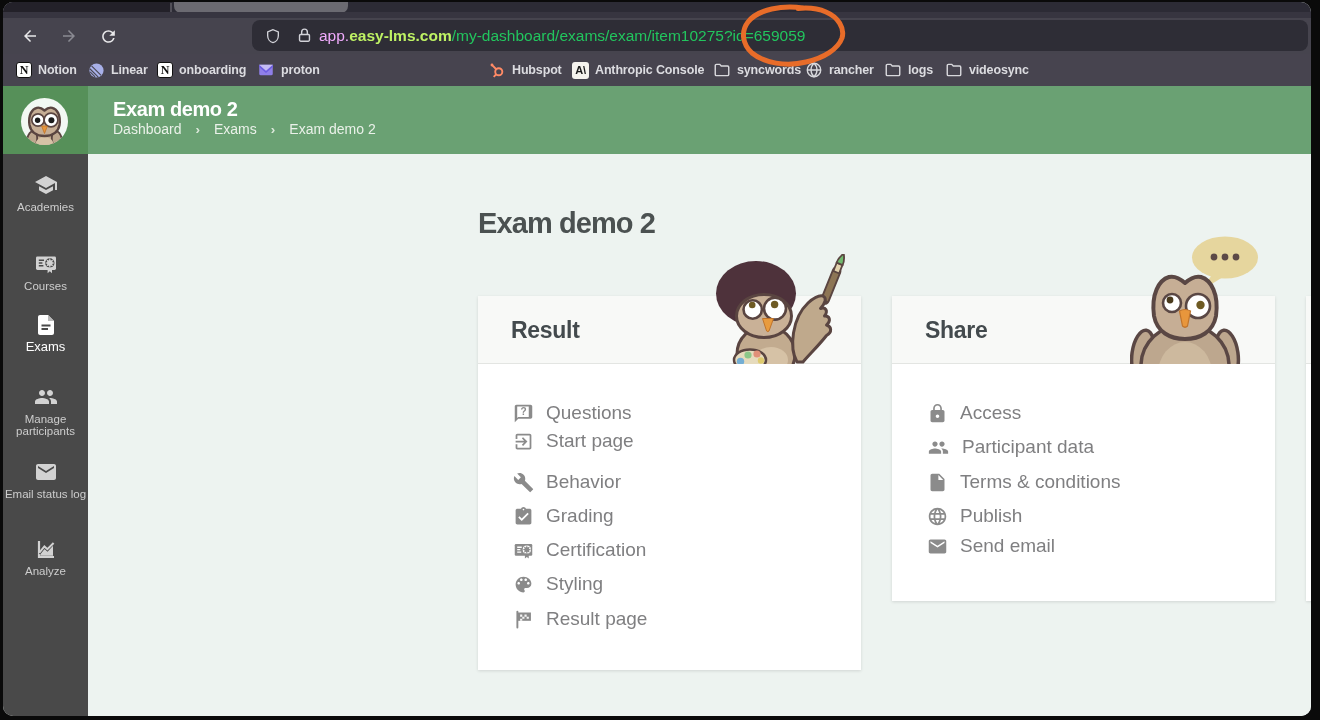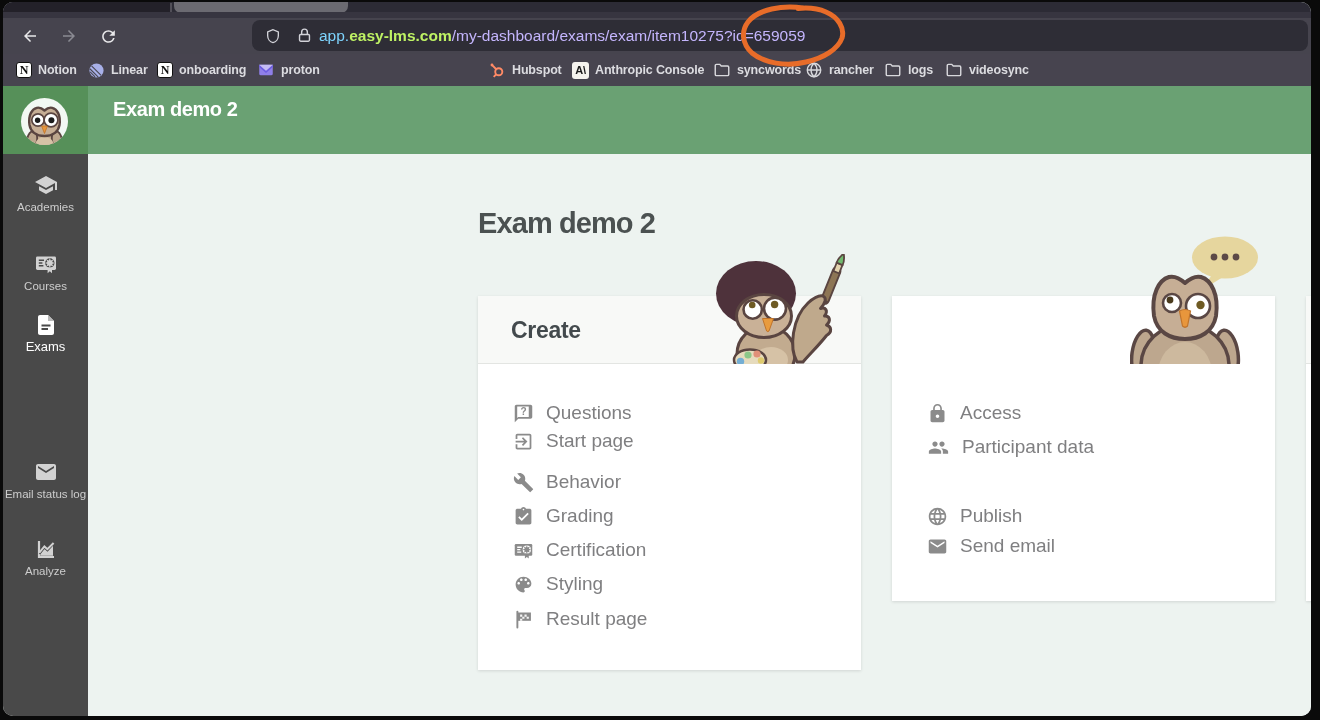--- a/index.html
+++ b/index.html
@@ -70,21 +70,21 @@
       </svg>
   </div>
   <div class="abs" id="urlbar">
     <svg class="abs" style="left:13px;top:8px" width="16" height="16" viewBox="0 0 24 24" fill="none" stroke="#d2d2d8" stroke-width="2">
         <path d="M12 2.5L4 6v5.5c0 4.8 3.4 9.3 8 10.5 4.6-1.2 8-5.7 8-10.5V6l-8-3.5z"></path>
       </svg>
     <svg class="abs" style="left:44px;top:7px" width="17" height="17" viewBox="0 0 24 24" fill="none" stroke="#d2d2d8" stroke-width="2">
         <rect x="5" y="10.5" width="14" height="9.5" rx="1.5"></rect>
         <path d="M8 10.5V7a4 4 0 0 1 8 0v3.5"></path>
       </svg>
-    <div class="abs" id="urltext"><span style="color:#7dd3fc">app.</span><b>easy-lms.com</b><span style="color:#c4b5fd">/my-dashboard/exams/exam/item10275?id=659059</span></div>
+    <div class="abs" id="urltext"><span style="color:#f0abfc">app.</span><b>easy-lms.com</b><span style="color:#22c55e">/my-dashboard/exams/exam/item10275?id=659059</span></div>
   </div>
 
   <div class="abs" id="bookmarks">
     <div class="bm" style="left:13px"><span class="ic-notion">N</span>Notion</div>
     <div class="bm" style="left:85px"><svg width="17" height="17" viewBox="0 0 24 24">
           <circle cx="12" cy="12" r="10" fill="#a8b0e8"></circle>
           <path d="M3 14l7 7M2.6 9.5L14.5 21.4M5 5.5L18.5 19" stroke="#4a4853" stroke-width="1.6"></path>
         </svg>Linear</div>
     <div class="bm" style="left:154px"><span class="ic-notion">N</span>onboarding</div>
     <div class="bm" style="left:254px"><svg width="18" height="18" viewBox="0 0 24 24">
@@ -123,20 +123,21 @@
         <ellipse cx="23.5" cy="46" rx="9" ry="7" fill="#d6c2a6"></ellipse>
         <path d="M8.5 27 C7 17 11 11 15.8 9.8 C18.6 9.1 21.3 10.5 23.5 12.5 C25.7 10.5 28.4 9.1 31.2 9.8 C36 11 40 17 38.5 27 C37.2 34.5 30.8 38 23.5 38 C16.2 38 9.8 34.5 8.5 27 z" fill="#c6ae95" stroke="#5a4541" stroke-width="2.4" stroke-linejoin="round"></path>
         <circle cx="17" cy="22" r="6.2" fill="#fff" stroke="#5a4541" stroke-width="1.7"></circle>
         <circle cx="30" cy="22" r="6.9" fill="#fff" stroke="#5a4541" stroke-width="1.7"></circle>
         <circle cx="16.6" cy="22.3" r="2.7" fill="#1c1c1c"></circle>
         <circle cx="30.4" cy="22.3" r="3" fill="#1c1c1c"></circle>
         <path d="M20.6 28 L26.4 28 L23.5 35.5 z" fill="#e8963c" stroke="#c0742b" stroke-width="0.8"></path>
       </svg>
     </div>
     <div class="abs" id="ptitle">Exam demo 2</div>
+    <div class="abs" id="crumbs">Dashboard<span class="sep">›</span>Exams<span class="sep">›</span>Exam demo 2</div>
   </div>
 
   <div class="abs" id="sidebar">
     <div class="sbitem" style="top:19px">
       <svg width="24" height="24" viewBox="0 0 24 24" fill="#d2d2d2">
           <path d="M5 13.18v4L12 21l7-3.82v-4L12 17l-7-3.82zM12 3L1 9l11 6 9-4.91V17h2V9L12 3z"></path>
         </svg>
       Academies
     </div>
     <div class="sbitem" style="top:98px">
@@ -150,20 +151,26 @@
       Courses
     </div>
     <div class="sbitem active" style="top:159px">
       <svg width="24" height="24" viewBox="0 0 24 24">
           <path d="M14 2H6c-1.1 0-2 .9-2 2v16c0 1.1.9 2 2 2h12c1.1 0 2-.9 2-2V8l-6-6z" fill="#ffffff"></path>
           <path d="M14 2v6h6z" fill="#b9b9b9"></path>
           <path d="M7.5 12.5h9M7.5 16h6.5" stroke="#494949" stroke-width="1.8"></path>
         </svg>
       Exams
     </div>
+    <div class="sbitem" style="top:231px">
+      <svg width="26" height="24" viewBox="0 0 24 24" fill="#d2d2d2">
+          <path d="M16 11c1.66 0 2.99-1.34 2.99-3S17.66 5 16 5c-1.66 0-3 1.34-3 3s1.34 3 3 3zm-8 0c1.66 0 2.99-1.34 2.99-3S9.66 5 8 5C6.34 5 5 6.34 5 8s1.34 3 3 3zm0 2c-2.33 0-7 1.17-7 3.5V19h14v-2.5c0-2.33-4.67-3.5-7-3.5zm8 0c-.29 0-.62.02-.97.05 1.16.84 1.97 1.97 1.97 3.45V19h6v-2.5c0-2.33-4.67-3.5-7-3.5z"></path>
+        </svg>
+      Manage<br>participants
+    </div>
     <div class="sbitem" style="top:306px">
       <svg width="24" height="24" viewBox="0 0 24 24" fill="#d2d2d2">
           <path d="M20 4H4c-1.1 0-1.99.9-1.99 2L2 18c0 1.1.9 2 2 2h16c1.1 0 2-.9 2-2V6c0-1.1-.9-2-2-2zm0 4l-8 5-8-5V6l8 5 8-5v2z"></path>
         </svg>
       Email status log
     </div>
     <div class="sbitem" style="top:383px">
       <svg width="24" height="24" viewBox="0 0 24 24">
           <path d="M5 4 V20 H20" stroke="#d2d2d2" stroke-width="2.2" fill="none"></path>
           <path d="M6.2 18.8 L6.2 15.5 L10.5 10.5 L13.2 13.2 L19 7.5 L19 18.8 z" fill="#d2d2d2"></path>
@@ -171,21 +178,21 @@
           <path d="M5.2 15.8 L10.4 9.4 L13.4 12.2 L19.6 6" stroke="#d2d2d2" stroke-width="2" fill="none"></path>
         </svg>
       Analyze
     </div>
   </div>
 
   <div class="abs" id="content">
     <div class="abs" id="h1">Exam demo 2</div>
     <div class="card" id="card-create">
       <div class="cardhead">
-          <span>Create</span>
+          <span>Result</span>
         </div>
       <div class="item" style="top:106px"><svg width="21" height="21" viewBox="0 0 24 24" fill="#8b8b8b">
             <path d="M20 2H4c-1.1 0-1.99.9-1.99 2L2 22l4-4h14c1.1 0 2-.9 2-2V4c0-1.1-.9-2-2-2zm-2 14H6l-1.2 1.2L4.8 4H18v12z"></path>
             <text x="12" y="13.5" font-size="11.5" font-weight="bold" text-anchor="middle" font-family="Liberation Sans">?</text>
           </svg>Questions</div>
       <div class="item" style="top:134px"><svg width="21" height="21" viewBox="0 0 24 24" fill="#8b8b8b">
             <path d="M10.09 15.59L11.5 17l5-5-5-5-1.41 1.41L12.67 11H3v2h9.67l-2.58 2.59zM19 3H5c-1.11 0-2 .9-2 2v4h2V5h14v14H5v-4H3v4c0 1.1.89 2 2 2h14c1.1 0 2-.9 2-2V5c0-1.1-.9-2-2-2z"></path>
           </svg>Start page</div>
       <div class="item" style="top:175px"><svg width="21" height="21" viewBox="0 0 24 24" fill="#8b8b8b">
             <path d="M22.7 19l-9.1-9.1c.9-2.3.4-5-1.5-6.9-2-2-5-2.4-7.4-1.3L9 6 6 9 1.6 4.7C.4 7.1.9 10.1 2.9 12.1c1.9 1.9 4.6 2.4 6.9 1.5l9.1 9.1c.4.4 1 .4 1.4 0l2.3-2.3c.5-.4.5-1.1.1-1.4z"></path>
@@ -203,26 +210,32 @@
       <div class="item" style="top:277px"><svg width="21" height="21" viewBox="0 0 24 24" fill="#8b8b8b">
             <path d="M12 3c-4.97 0-9 4.03-9 9s4.03 9 9 9c.83 0 1.5-.67 1.5-1.5 0-.39-.15-.74-.39-1.01-.23-.26-.38-.61-.38-.99 0-.83.67-1.5 1.5-1.5H16c2.76 0 5-2.24 5-5 0-4.42-4.03-8-9-8zm-5.5 9c-.83 0-1.5-.67-1.5-1.5S5.67 9 6.5 9 8 9.67 8 10.5 7.33 12 6.5 12zm3-4C8.67 8 8 7.33 8 6.5S8.67 5 9.5 5s1.5.67 1.5 1.5S10.33 8 9.5 8zm5 0c-.83 0-1.5-.67-1.5-1.5S13.67 5 14.5 5s1.5.67 1.5 1.5S15.33 8 14.5 8zm3 4c-.83 0-1.5-.67-1.5-1.5S16.67 9 17.5 9s1.5.67 1.5 1.5-.67 1.5-1.5 1.5z"></path>
           </svg>Styling</div>
       <div class="item" style="top:312px"><svg width="21" height="21" viewBox="0 0 24 24">
             <path d="M5 3.2v18" stroke="#8b8b8b" stroke-width="2.2" stroke-linecap="round"></path>
             <path d="M5 4h15.5v9.5H5z" fill="#8b8b8b"></path>
             <path d="M8.1 6.4h2.5v2.4H8.1zM13.1 6.4h2.5v2.4h-2.5zM10.6 8.8h2.5v2.4h-2.5zM15.6 8.8h2.5v2.4h-2.5zM8.1 11.2h2.5v2.3H8.1z" fill="#ffffff" opacity="0.9"></path>
           </svg>Result page</div>
     </div>
     <div class="card" id="card-share">
+      <div class="cardhead">
+          <span>Share</span>
+        </div>
       <div class="item" style="top:106px"><svg width="21" height="21" viewBox="0 0 24 24" fill="#8b8b8b">
             <path d="M18 8h-1V6c0-2.76-2.24-5-5-5S7 3.24 7 6v2H6c-1.1 0-2 .9-2 2v10c0 1.1.9 2 2 2h12c1.1 0 2-.9 2-2V10c0-1.1-.9-2-2-2zm-6 9c-1.1 0-2-.9-2-2s.9-2 2-2 2 .9 2 2-.9 2-2 2zm3.1-9H8.9V6c0-1.71 1.39-3.1 3.1-3.1 1.71 0 3.1 1.39 3.1 3.1v2z"></path>
           </svg>Access</div>
       <div class="item" style="top:140px"><svg width="23" height="21" viewBox="0 0 24 24" fill="#8b8b8b">
             <path d="M16 11c1.66 0 2.99-1.34 2.99-3S17.66 5 16 5c-1.66 0-3 1.34-3 3s1.34 3 3 3zm-8 0c1.66 0 2.99-1.34 2.99-3S9.66 5 8 5C6.34 5 5 6.34 5 8s1.34 3 3 3zm0 2c-2.33 0-7 1.17-7 3.5V19h14v-2.5c0-2.33-4.67-3.5-7-3.5zm8 0c-.29 0-.62.02-.97.05 1.16.84 1.97 1.97 1.97 3.45V19h6v-2.5c0-2.33-4.67-3.5-7-3.5z"></path>
           </svg>Participant data</div>
+      <div class="item" style="top:175px"><svg width="21" height="21" viewBox="0 0 24 24" fill="#8b8b8b">
+            <path d="M6 2c-1.1 0-1.99.9-1.99 2L4 20c0 1.1.89 2 1.99 2H18c1.1 0 2-.9 2-2V8l-6-6H6zm7 7V3.5L18.5 9H13z"></path>
+          </svg>Terms &amp; conditions</div>
       <div class="item" style="top:209px"><svg width="21" height="21" viewBox="0 0 24 24" fill="#8b8b8b">
             <path d="M11.99 2C6.47 2 2 6.48 2 12s4.47 10 9.99 10C17.52 22 22 17.52 22 12S17.52 2 11.99 2zm6.93 6h-2.95c-.32-1.25-.78-2.45-1.38-3.56 1.84.63 3.37 1.91 4.33 3.56zM12 4.04c.83 1.2 1.48 2.53 1.91 3.96h-3.82c.43-1.43 1.08-2.76 1.91-3.96zM4.26 14C4.1 13.36 4 12.69 4 12s.1-1.36.26-2h3.38c-.08.66-.14 1.32-.14 2 0 .68.06 1.34.14 2H4.26zm.82 2h2.95c.32 1.25.78 2.45 1.38 3.56-1.84-.63-3.37-1.9-4.33-3.56zm2.95-8H5.08c.96-1.66 2.49-2.93 4.33-3.56C8.81 5.55 8.35 6.75 8.03 8zM12 19.96c-.83-1.2-1.48-2.53-1.91-3.96h3.82c-.43 1.43-1.08 2.76-1.91 3.96zM14.34 14H9.66c-.09-.66-.16-1.32-.16-2 0-.68.07-1.35.16-2h4.68c.09.65.16 1.32.16 2 0 .68-.07 1.34-.16 2zm.25 5.56c.6-1.11 1.06-2.31 1.38-3.56h2.95c-.96 1.65-2.49 2.93-4.33 3.56zM16.36 14c.08-.66.14-1.32.14-2 0-.68-.06-1.34-.14-2h3.38c.16.64.26 1.31.26 2s-.1 1.36-.26 2h-3.38z"></path>
           </svg>Publish</div>
       <div class="item" style="top:239px"><svg width="21" height="21" viewBox="0 0 24 24" fill="#8b8b8b">
             <path d="M20 4H4c-1.1 0-1.99.9-1.99 2L2 18c0 1.1.9 2 2 2h16c1.1 0 2-.9 2-2V6c0-1.1-.9-2-2-2zm0 4l-8 5-8-5V6l8 5 8-5v2z"></path>
           </svg>Send email</div>
     </div>
     <div class="card" id="card-third">
         <div class="cardhead"></div>
       </div>

